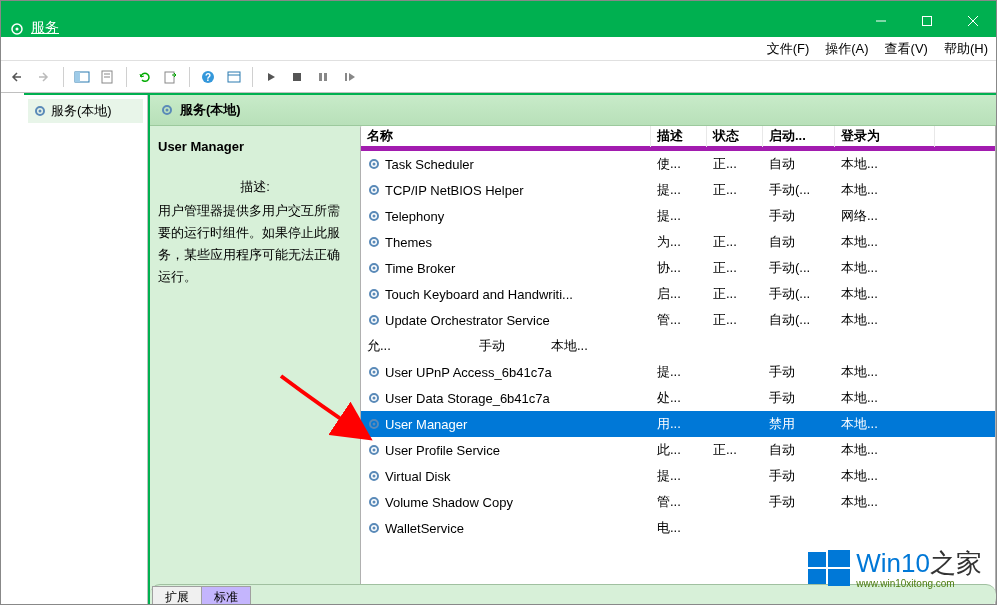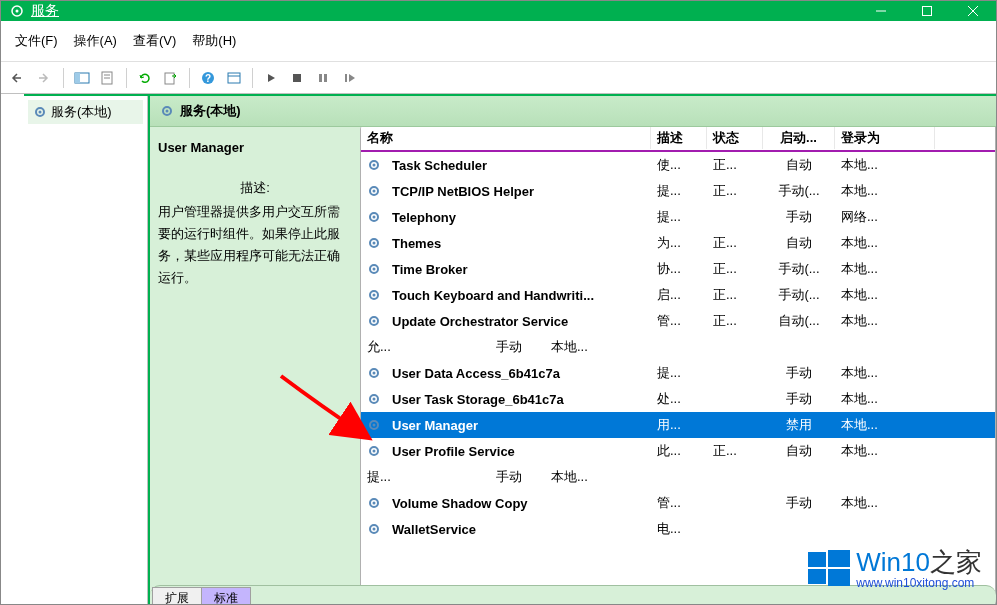--- a/index.html
+++ b/index.html
@@ -1,26 +1,26 @@
 <!DOCTYPE html>
 <html><head>
 <meta charset="utf-8">
 <style>
 * { margin: 0; padding: 0; box-sizing: border-box; }
 body { font-family: "Microsoft YaHei", "Segoe UI", sans-serif; font-size: 13px; background: #fff; width: 997px; height: 605px; overflow: hidden; border: 1px solid #888; position: relative; }
 
 
-.titlebar { height: 20px; background: #00b050; display: flex; align-items: center; color: #fff; text-decoration: underline; }
+.titlebar { height: 36px; background: #00b050; display: flex; align-items: flex-end; color: #fff; text-decoration: underline; }
 .titlebar .title-icon { width: 16px; height: 16px; margin-left: 8px; display: inline-flex; align-items: center; justify-content: center; }
 .titlebar .title-text { margin-left: 6px; font-size: 14px; flex: 1; }
 .titlebar .win-controls { display: flex; }
 .titlebar .win-btn { width: 46px; height: 32px; display: flex; align-items: center; justify-content: center; color: #fff; font-size: 14px; }
 
 
-.menubar { height: 41px; background: #fff; display: flex; align-items: center; padding-left: 6px; border-bottom: 1px solid #e0e0e0; }
+.menubar { height: 24px; background: #fff; display: flex; align-items: center; padding-left: 6px; border-bottom: 1px solid #e0e0e0; justify-content: flex-end; }
 .menubar .menu-item { padding: 2px 8px; font-size: 13px; }
 
 
 .toolbar { height: 32px; background: #fff; display: flex; align-items: center; padding: 0 6px; border-bottom: 1px solid #c0c0c0; gap: 2px; }
 .toolbar .tb-btn { width: 24px; height: 24px; display: flex; align-items: center; justify-content: center; border: 1px solid transparent; }
 .toolbar .tb-sep { width: 1px; height: 20px; background: #d0d0d0; margin: 0 4px; }
 
 
 .main { display: flex; height: calc(100% - 88px); border-top: 2px solid #00b050; margin-left: 23px; }
 .left-pane { width: 124px; background: #fff; border-right: 1px solid #c0c0c0; padding: 4px; }
@@ -29,51 +29,51 @@
 
 .right-pane { flex: 1; display: flex; flex-direction: column; background: #d7f0d8; border-left: 2px solid #00b050; position: relative; }
 .right-header { background: linear-gradient(#c8ebc9, #b8e0b9); padding: 6px 10px; font-weight: bold; border-bottom: 1px solid #9cc99d; display: flex; align-items: center; gap: 6px; }
 
 .right-body { flex: 1; display: flex; overflow: hidden; }
 .detail-pane { width: 210px; padding: 10px 8px 8px 8px; font-size: 13px; line-height: 1.7; }
 .detail-title { font-weight: bold; margin-bottom: 18px; }
 .detail-desc-label { margin-bottom: 2px; text-align: center; }
 
 .list-pane { flex: 1; background: #fff; border: 1px solid #b0b0b0; border-radius: 4px 0 0 0; margin-top: -2px; overflow: hidden; display: flex; flex-direction: column; }
-.list-header { display: flex; background: #fff; border-bottom: 2px solid #a21caf; height: 26px; align-items: center; font-weight: bold; }
+.list-header { display: flex; background: #fff; border-bottom: 5px solid #a21caf; height: 26px; align-items: center; font-weight: bold; }
 .col { padding: 2px 6px; border-right: 1px solid #e8e8e8; overflow: hidden; white-space: nowrap; text-overflow: ellipsis; }
 .col-name { width: 290px; }
 .col-desc { width: 56px; }
 .col-status { width: 56px; }
-.col-startup { width: 72px; text-align: center; }
+.col-startup { width: 72px; }
 .col-logon { width: 100px; }
 
 .list-body { overflow-y: auto; flex: 1; background: #fff; }
 .row { display: flex; height: 26px; align-items: center; }
 .row.selected { background: #0078d7; color: #fff; }
-.row .col-name { display: flex; align-items: flex-start; gap: 11px; font-weight: bold; }
+.row .col-name { display: flex; align-items: flex-start; gap: 4px; font-weight: normal; }
 .row .col { border-right: none; }
 
 .gear-small { width: 14px; height: 14px; flex-shrink: 0; }
 
 
 .bottom-tabs { height: 24px; display: flex; align-items: flex-end; padding-left: 2px; background: #d7f0d8; border-top: 1px solid #a0c0a0; position: absolute; bottom: 0; left: 0; right: 0; border-radius: 10px; }
 .tab { padding: 2px 12px; border: 1px solid #a0a0a0; border-bottom: none; background: #f0f0f0; font-size: 12px; margin-right: -1px; }
 .tab.active { background: #c4b5fd; font-weight: normal; }
 
 
 .arrow { position: absolute; left: 270px; top: 365px; pointer-events: none; }
 
 
 .watermark { position: absolute; bottom: 12px; right: 14px; display: flex; align-items: center; gap: 4px; pointer-events: none; z-index: 10; }
 .win-logo { width: 46px; height: 46px; }
 .wm-text { display: flex; flex-direction: column; line-height: 1.1; }
 .wm-main { font-size: 26px; color: #333; font-weight: 500; }
 .wm-main .hl { color: #0078d7; }
-.wm-url { font-size: 12px; color: #1d4ed8; }
+.wm-url { font-size: 10px; color: #4d7c0f; }
 
 svg { display: block; }
 </style>
 </head>
 <body>
 
 <div class="titlebar">
   <span class="title-icon">
     <svg width="16" height="16" viewBox="0 0 16 16">
         <circle cx="8" cy="8" r="5" fill="none" stroke="#fff" stroke-width="1.5"></circle>
@@ -336,36 +336,36 @@
               <div class="col col-logon">本地...</div>
             </div>
             <div class="row">
               <div class="col col-name">
                 <span class="gear-small">
                   <svg width="14" height="14" viewBox="0 0 14 14">
                     <circle cx="7" cy="7" r="4" fill="none" stroke="#5a8ab8" stroke-width="2"></circle>
                     <circle cx="7" cy="7" r="1.5" fill="#5a8ab8"></circle>
                   </svg>
                 </span>
-                <span>User Data Access_6b41c7a</span>
+                <span>User UPnP Access_6b41c7a</span>
               </div>
               <div class="col col-desc">提...</div>
               <div class="col col-status"></div>
               <div class="col col-startup">手动</div>
               <div class="col col-logon">本地...</div>
             </div>
             <div class="row">
               <div class="col col-name">
                 <span class="gear-small">
                   <svg width="14" height="14" viewBox="0 0 14 14">
                     <circle cx="7" cy="7" r="4" fill="none" stroke="#5a8ab8" stroke-width="2"></circle>
                     <circle cx="7" cy="7" r="1.5" fill="#5a8ab8"></circle>
                   </svg>
                 </span>
-                <span>User Task Storage_6b41c7a</span>
+                <span>User Data Storage_6b41c7a</span>
               </div>
               <div class="col col-desc">处...</div>
               <div class="col col-status"></div>
               <div class="col col-startup">手动</div>
               <div class="col col-logon">本地...</div>
             </div>
             <div class="row selected">
               <div class="col col-name">
                 <span class="gear-small">
                   <svg width="14" height="14" viewBox="0 0 14 14">
@@ -389,20 +389,29 @@
                   </svg>
                 </span>
                 <span>User Profile Service</span>
               </div>
               <div class="col col-desc">此...</div>
               <div class="col col-status">正...</div>
               <div class="col col-startup">自动</div>
               <div class="col col-logon">本地...</div>
             </div>
             <div class="row">
+              <div class="col col-name">
+                <span class="gear-small">
+                  <svg width="14" height="14" viewBox="0 0 14 14">
+                    <circle cx="7" cy="7" r="4" fill="none" stroke="#5a8ab8" stroke-width="2"></circle>
+                    <circle cx="7" cy="7" r="1.5" fill="#5a8ab8"></circle>
+                  </svg>
+                </span>
+                <span>Virtual Disk</span>
+              </div>
               <div class="col col-desc">提...</div>
               <div class="col col-status"></div>
               <div class="col col-startup">手动</div>
               <div class="col col-logon">本地...</div>
             </div>
             <div class="row">
               <div class="col col-name">
                 <span class="gear-small">
                   <svg width="14" height="14" viewBox="0 0 14 14">
                     <circle cx="7" cy="7" r="4" fill="none" stroke="#5a8ab8" stroke-width="2"></circle>

